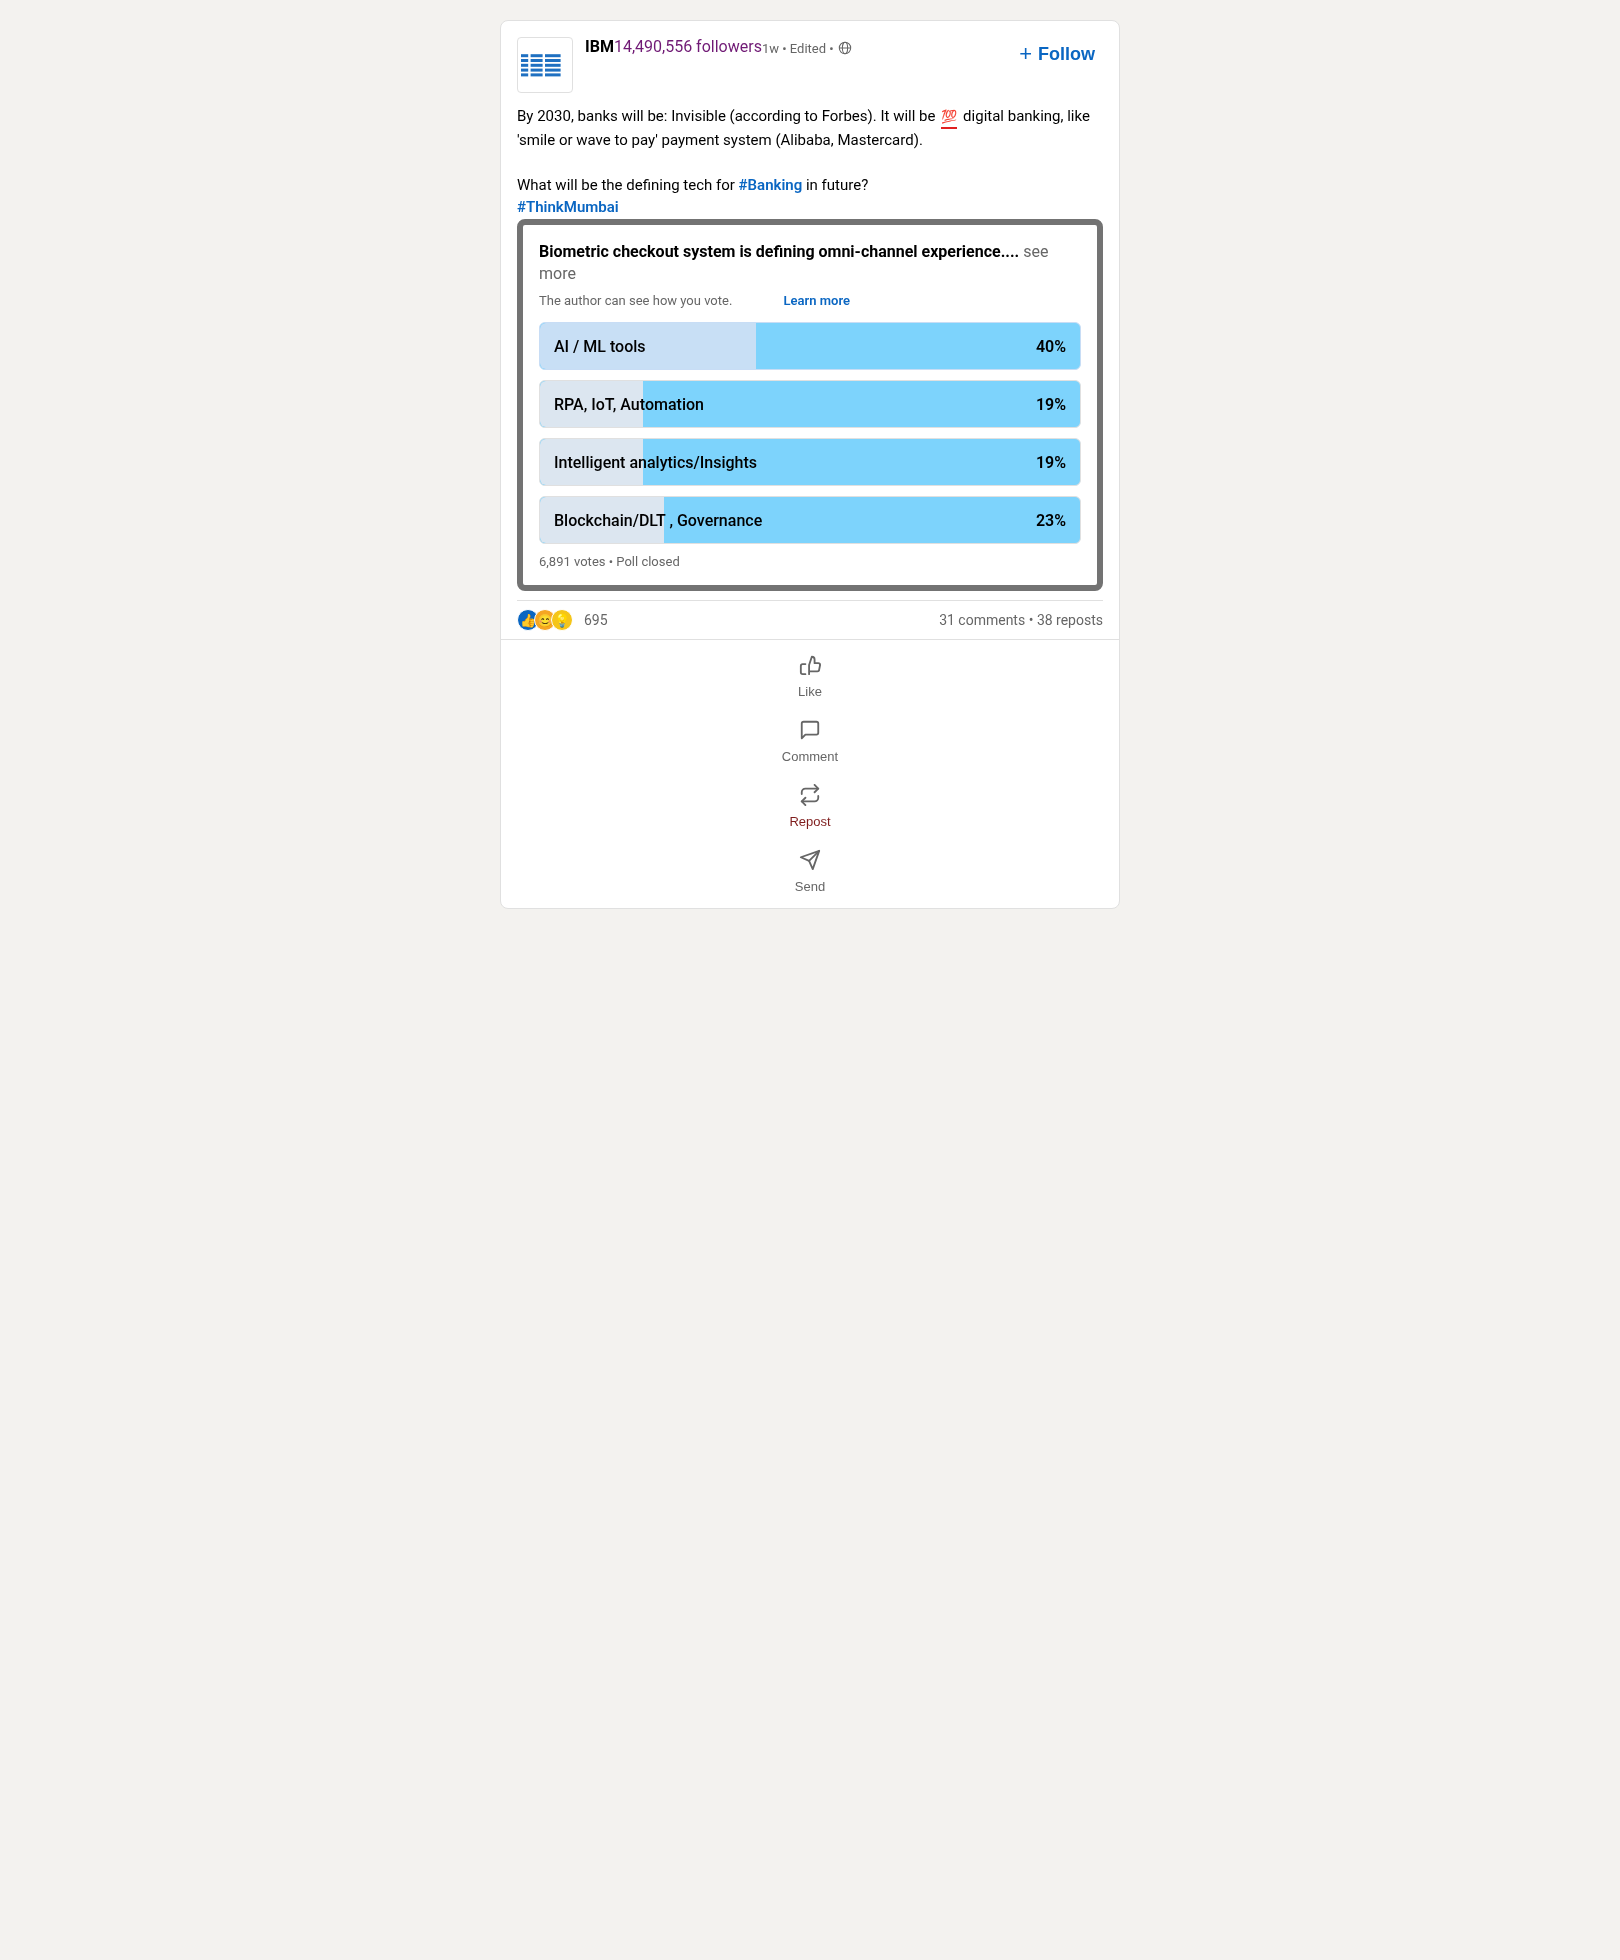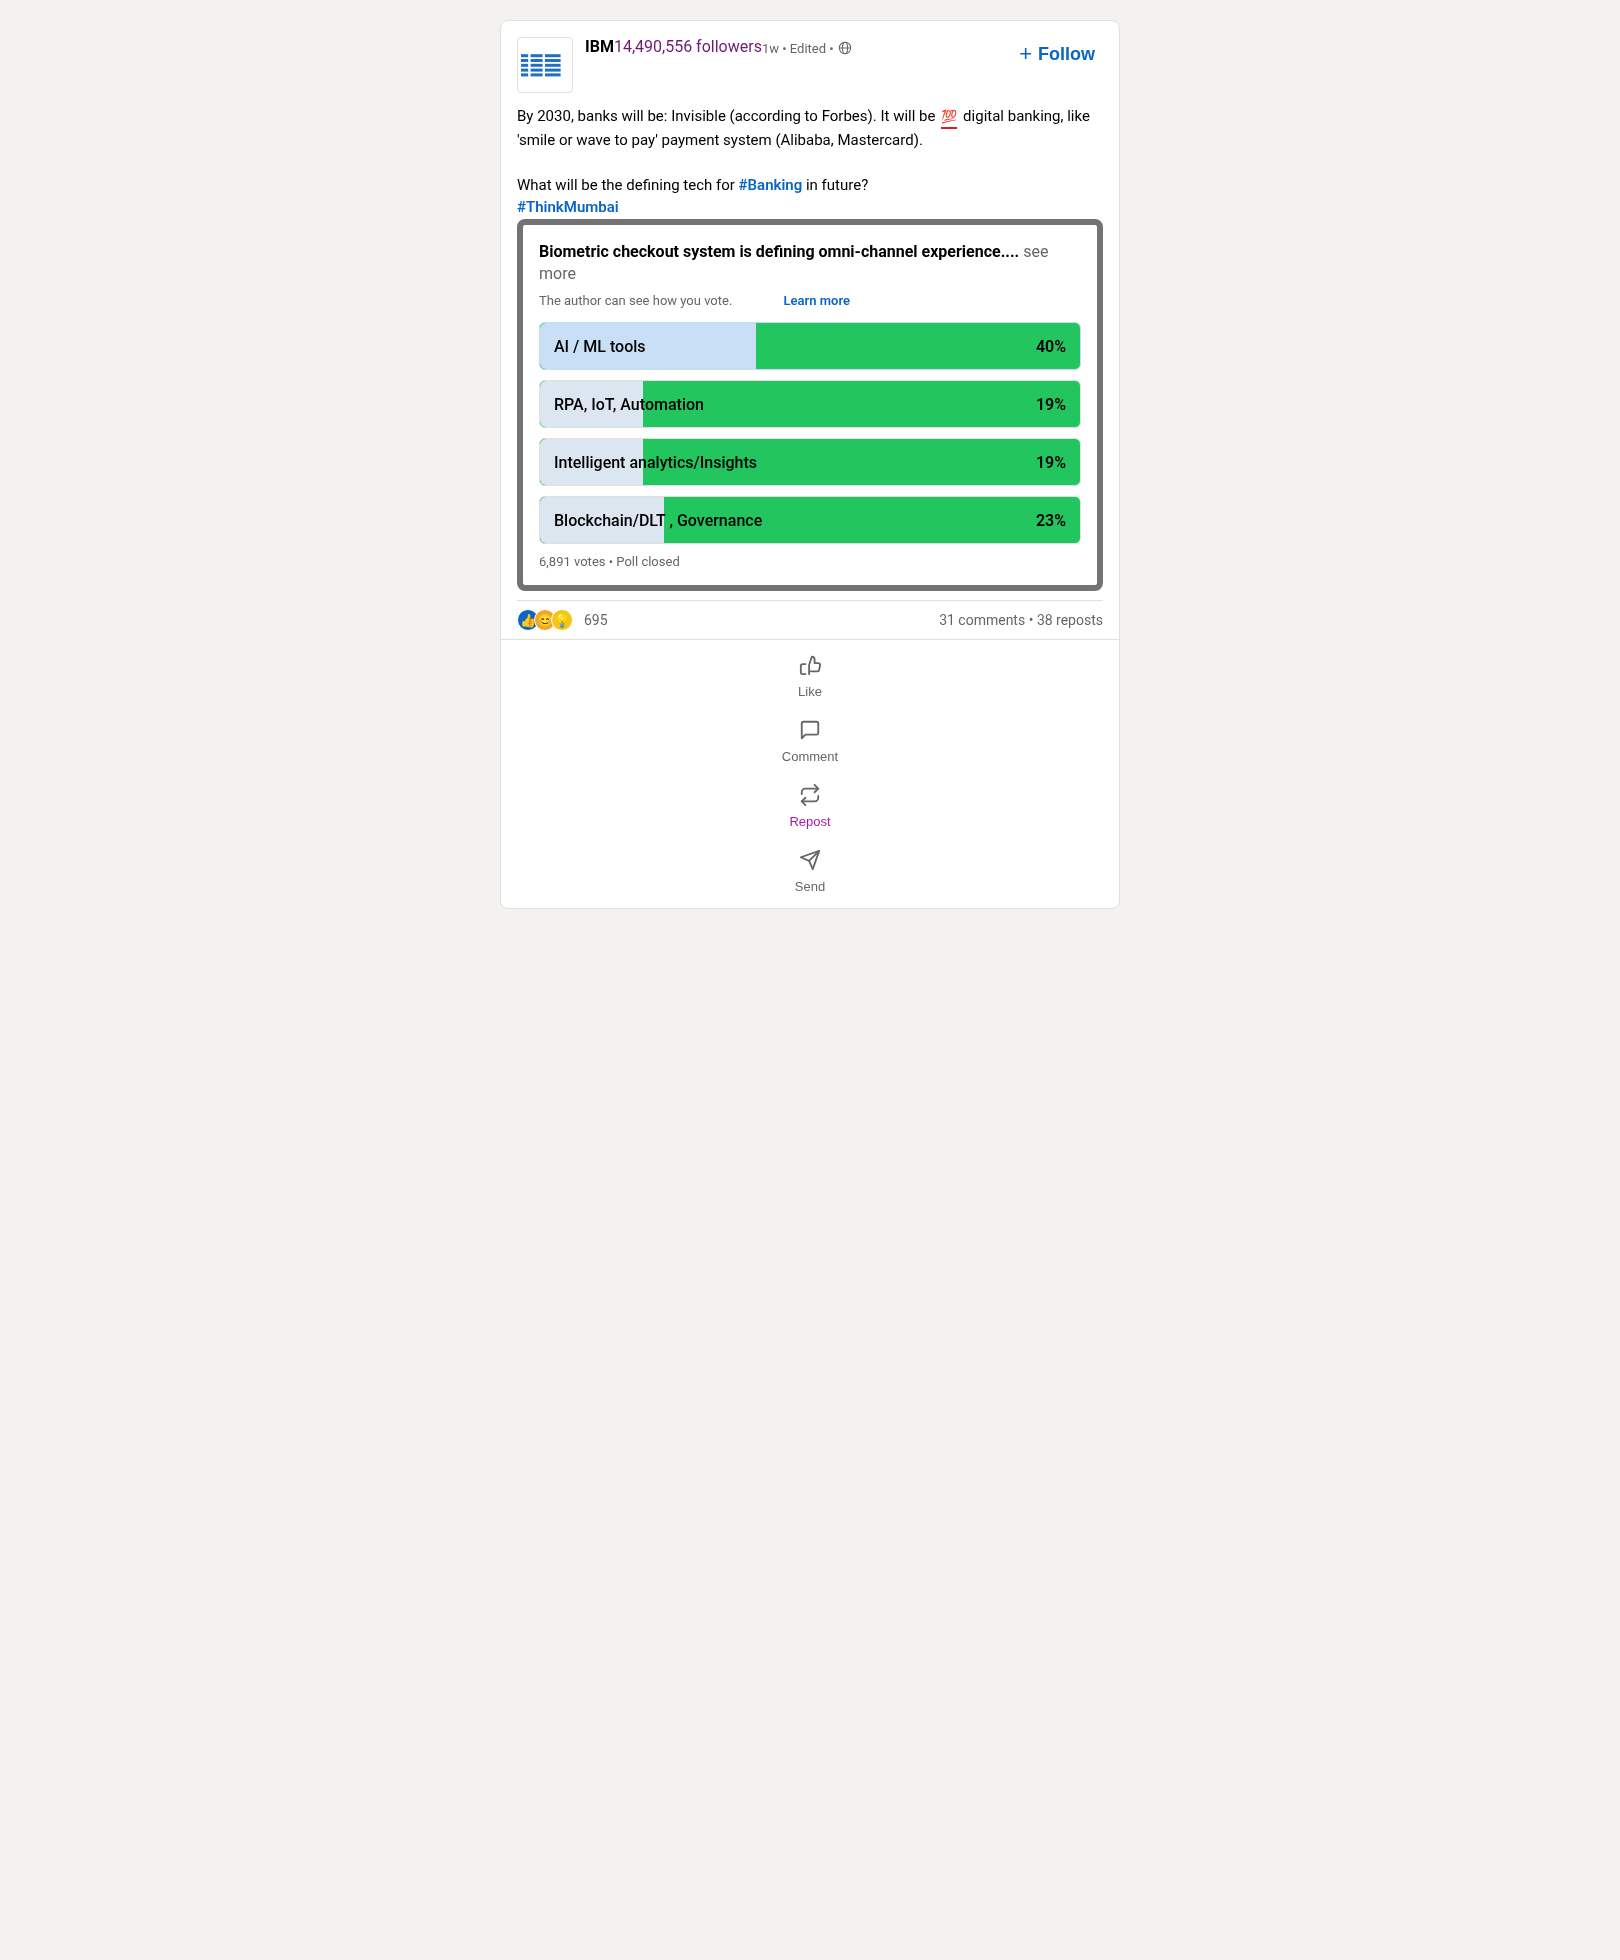--- a/index.html
+++ b/index.html
@@ -132,21 +132,21 @@
       cursor: pointer;
       padding-left: 48px;
     }
 
     .poll-option {
       position: relative;
       margin-bottom: 10px;
       border-radius: 6px;
       overflow: hidden;
       border: 1px solid #e0e0e0;
-      background: #22c55e;
+      background: #7dd3fc;
       height: 48px;
       display: flex;
       align-items: center;
     }
     .poll-option.winner {
       border-color: #c8ddf5;
     }
     .poll-bar {
       position: absolute;
       left: 0;
@@ -391,21 +391,21 @@
     </button>
     <button class="action-btn">
       <span class="action-icon">
         <svg width="22" height="22" viewBox="0 0 24 24" fill="none" xmlns="http://www.w3.org/2000/svg">
           <path d="M17 1l4 4-4 4" stroke="#666" stroke-width="2" stroke-linecap="round" stroke-linejoin="round"></path>
           <path d="M3 11V9a4 4 0 0 1 4-4h14" stroke="#666" stroke-width="2" stroke-linecap="round" stroke-linejoin="round"></path>
           <path d="M7 23l-4-4 4-4" stroke="#666" stroke-width="2" stroke-linecap="round" stroke-linejoin="round"></path>
           <path d="M21 13v2a4 4 0 0 1-4 4H3" stroke="#666" stroke-width="2" stroke-linecap="round" stroke-linejoin="round"></path>
         </svg>
       </span>
-      <span style="font-size:13px;color:#a21caf;">Repost</span>
+      <span style="font-size:13px;color:#7f1d1d;">Repost</span>
     </button>
     <button class="action-btn">
       <span class="action-icon">
         <svg width="22" height="22" viewBox="0 0 24 24" fill="none" xmlns="http://www.w3.org/2000/svg">
           <line x1="22" y1="2" x2="11" y2="13" stroke="#666" stroke-width="2" stroke-linecap="round" stroke-linejoin="round"></line>
           <polygon points="22 2 15 22 11 13 2 9 22 2" stroke="#666" stroke-width="2" stroke-linecap="round" stroke-linejoin="round" fill="none"></polygon>
         </svg>
       </span>
       <span style="font-size:13px;color:#666;">Send</span>
     </button>

